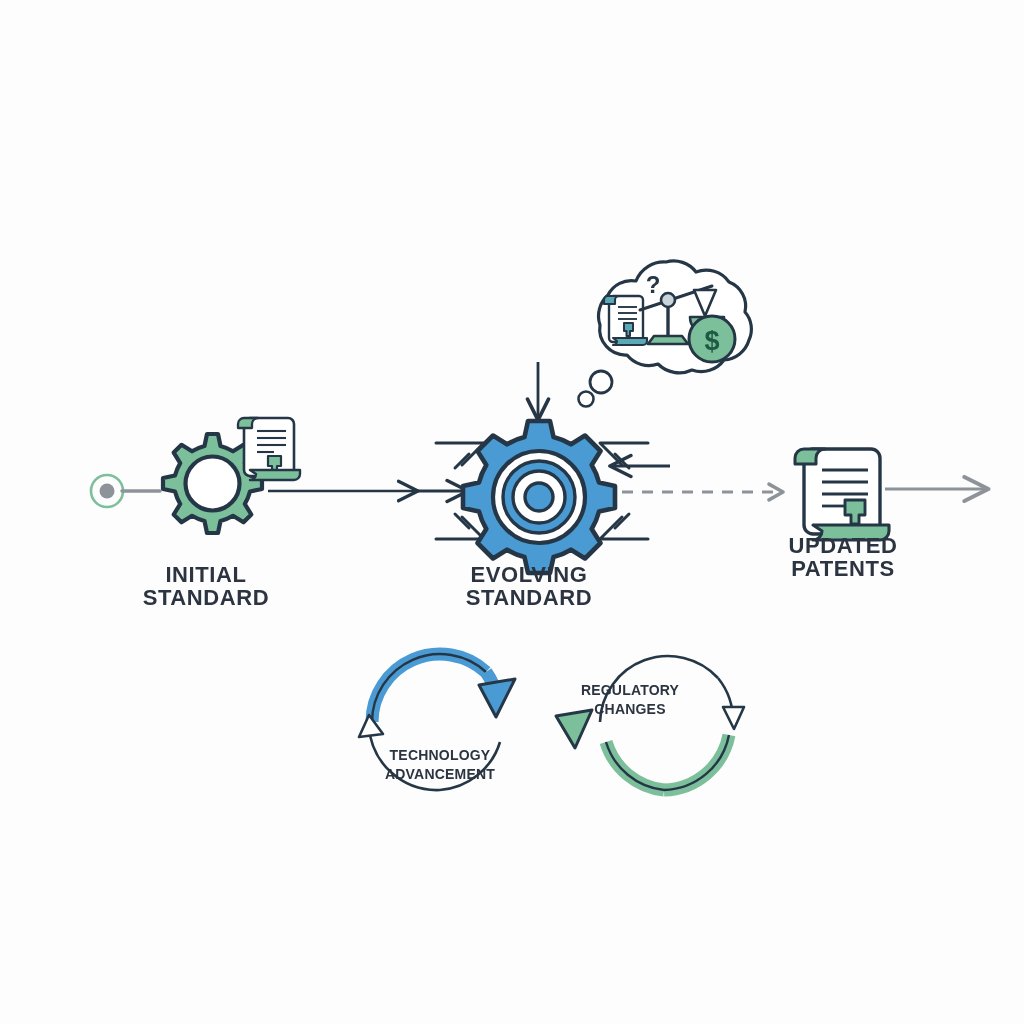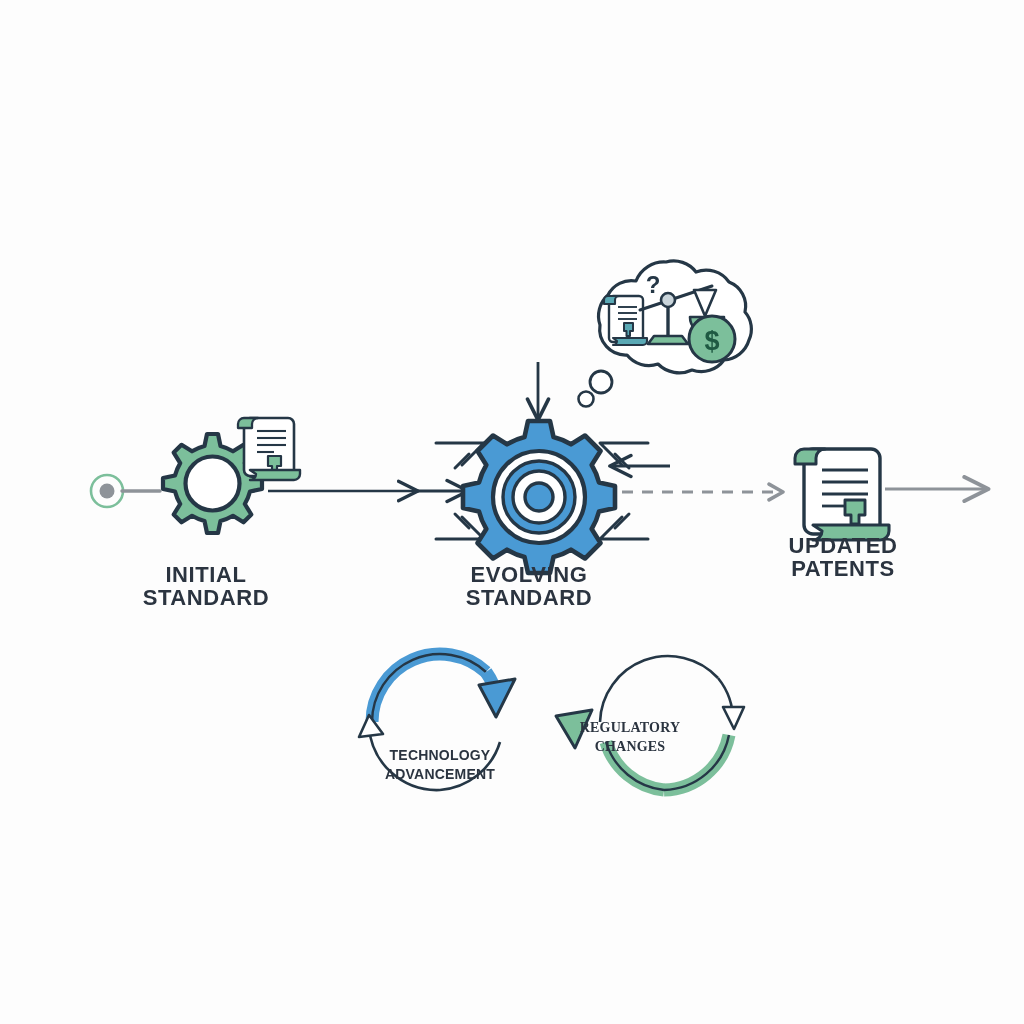--- a/index.html
+++ b/index.html
@@ -43,21 +43,21 @@
     font-weight: 600;
     letter-spacing: 0.2px;
     line-height: 19px;
     text-transform: uppercase;
     white-space: pre-line;
   }
   #label-initial   { left: 106px; top: 563px; width: 200px; }
   #label-evolving  { left: 429px; top: 563px; width: 200px; }
   #label-updated   { left: 743px; top: 534px; width: 200px; }
   #label-tech      { left: 370px; top: 746px; width: 140px; }
-  #label-reg       { left: 560px; top: 718px; width: 140px; font-family: Liberation Serif, serif; }
+  #label-reg       { left: 560px; top: 681px; width: 140px; }
 </style>
 </head>
 <body>
 
 <div id="canvas">
 
   <svg id="diagram-svg" viewBox="0 0 1024 1024">
     <defs>
       <marker id="arrowDark" viewBox="0 0 12 12" refX="10" refY="6" markerWidth="9" markerHeight="9" orient="auto-start-reverse">
         <path d="M1,1 L11,6 L1,11" fill="none" stroke="#253746" stroke-width="1.7" stroke-linecap="round" stroke-linejoin="round"></path>

